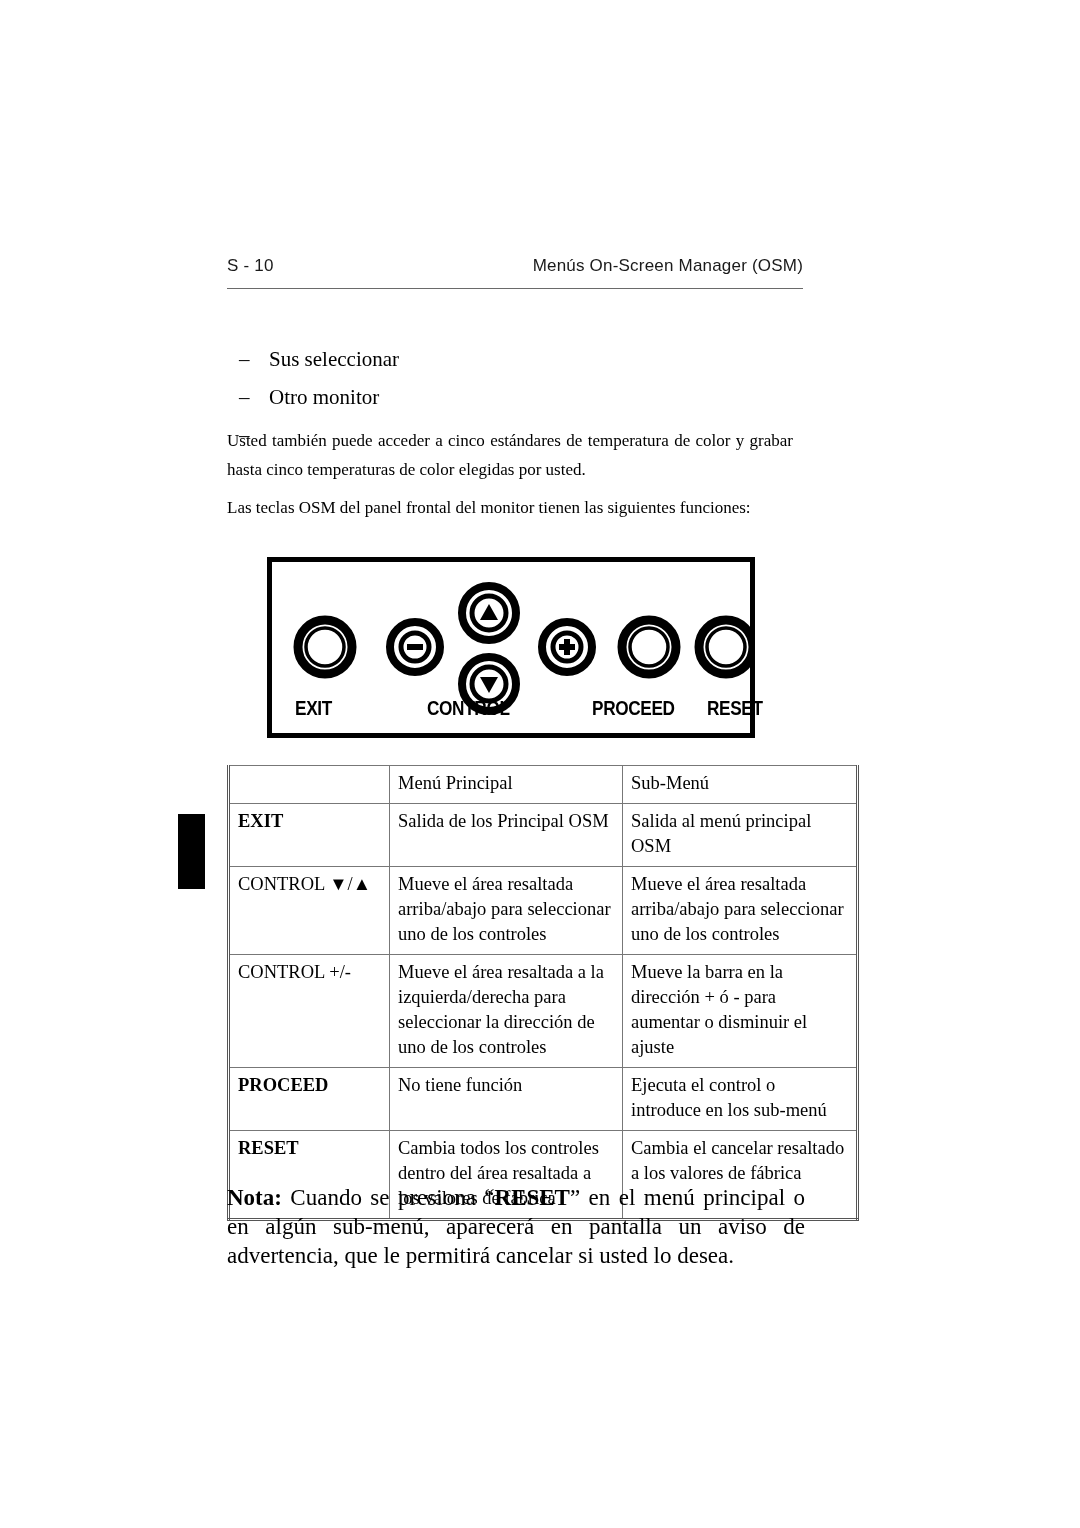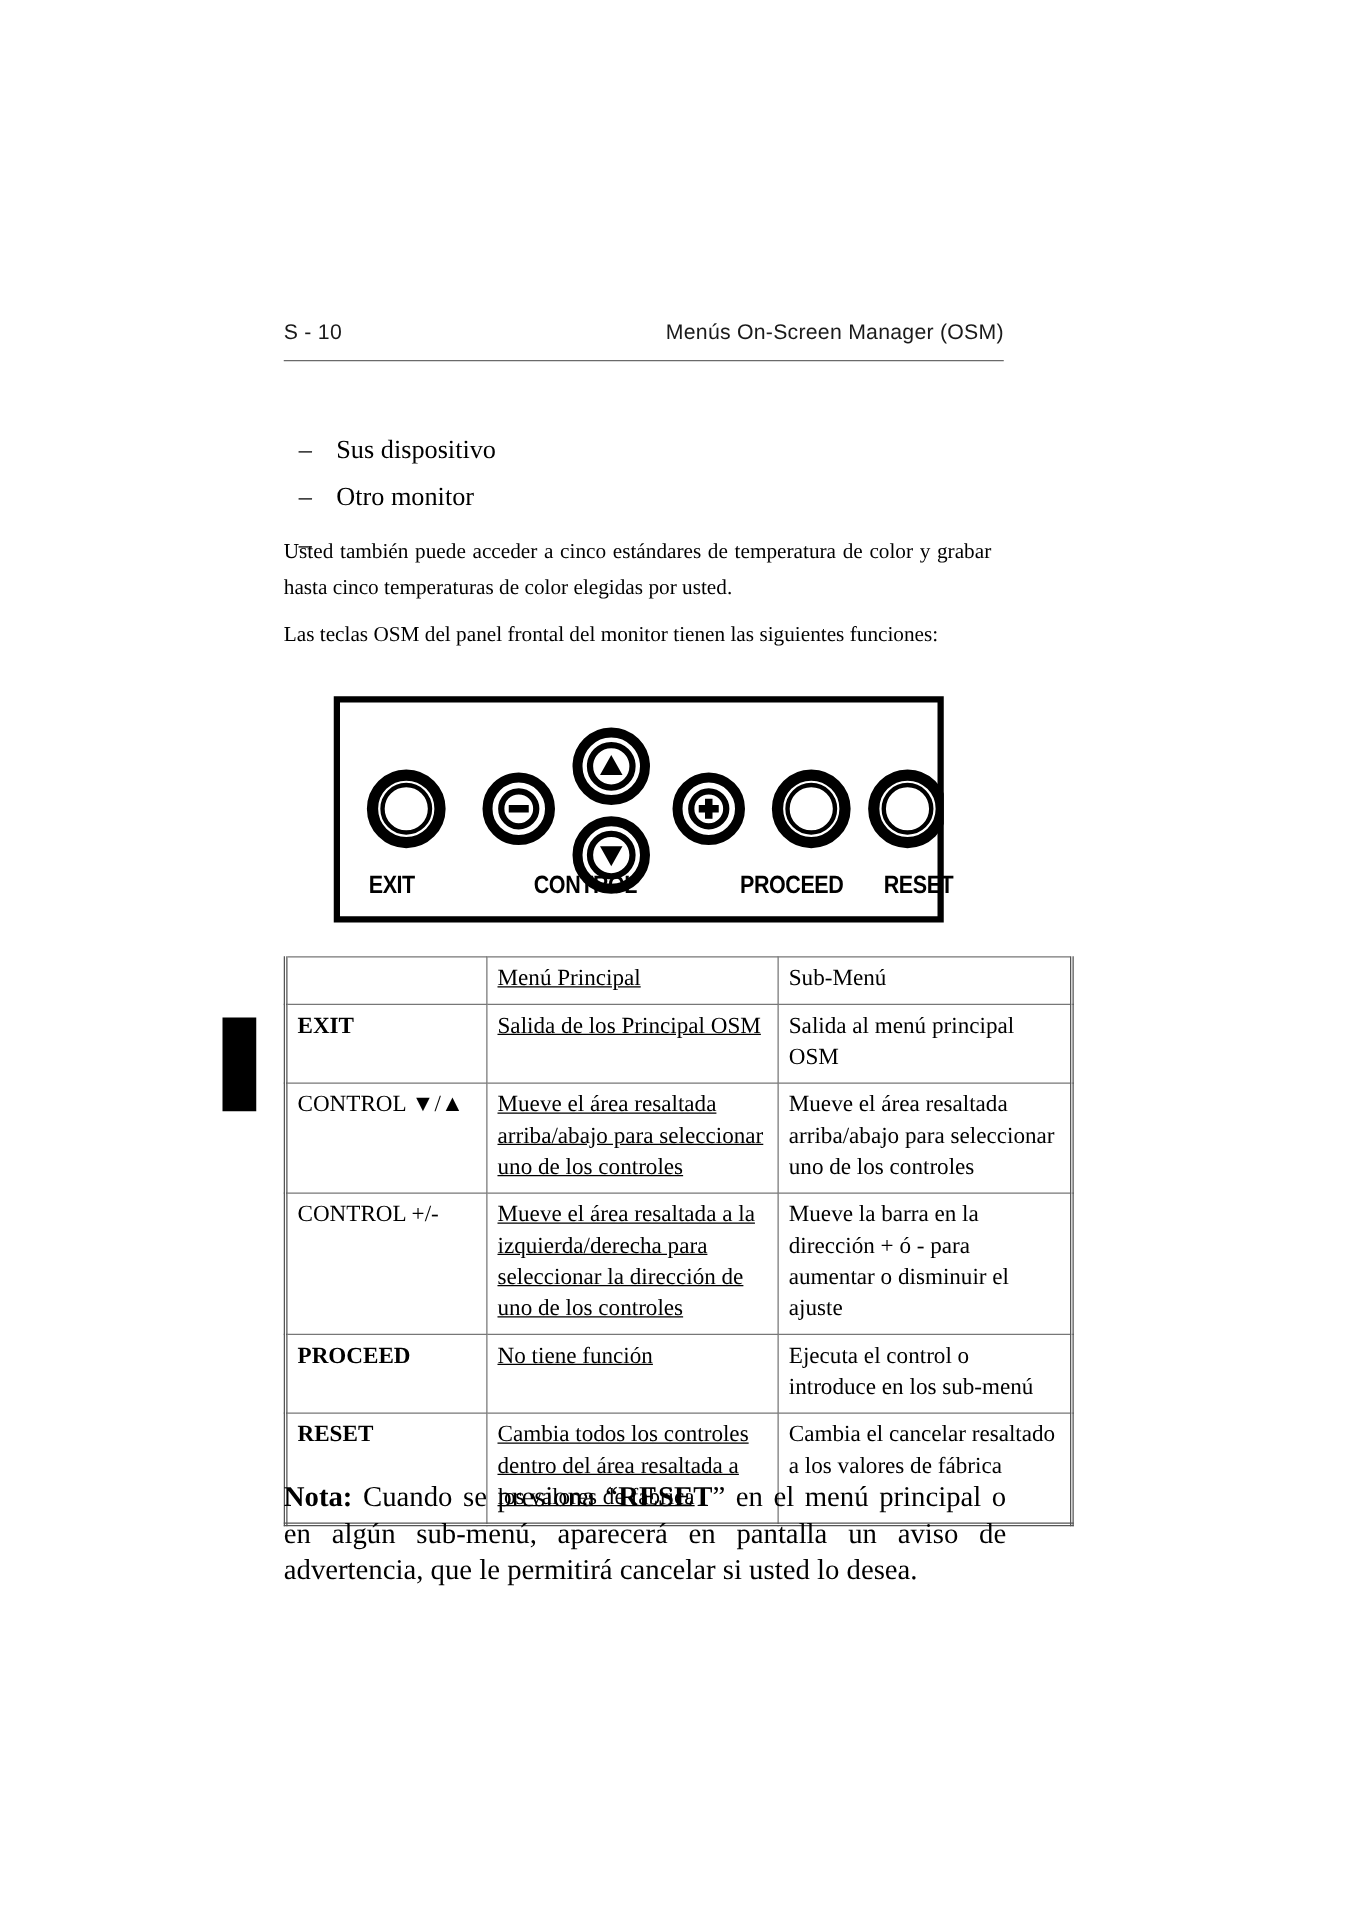--- a/index.html
+++ b/index.html
@@ -151,21 +151,21 @@
     border-bottom: 3px double #555;
   }
   table.osm td {
     border: 1px solid #777;
     vertical-align: top;
     font-size: 18.5px;
     line-height: 25px;
     padding: 5px 8px 7px 8px;
   }
   table.osm td.c0 { width: 143px; }
-  table.osm td.c1 { width: 216px; text-decoration: underline; }
+  table.osm td.c1 { width: 216px; }
   table.osm td.c2 { width: 217px; }
   td.key-bold { font-weight: bold; }
   .nowrap { white-space: nowrap; font-family: Liberation Serif, serif; }
 
   
   .note {
     position: absolute;
     left: 227px;
     top: 1160px;
     width: 578px;
@@ -185,21 +185,21 @@
     <span>Menús On-Screen Manager (OSM)</span>
   </div>
   <div class="header-rule"></div>
 
   <div class="thumb-tab"></div>
 
   <div class="content">
     <ul class="bullets">
       <li>
         <span class="dash">–</span>
-        <span>Sus dispositivo</span>
+        <span>Sus seleccionar</span>
       </li>
       <li>
         <span class="dash">–</span>
         <span>Otro monitor</span>
       </li>
       <li>
         <span class="dash">–</span>
       </li>
     </ul>
 

